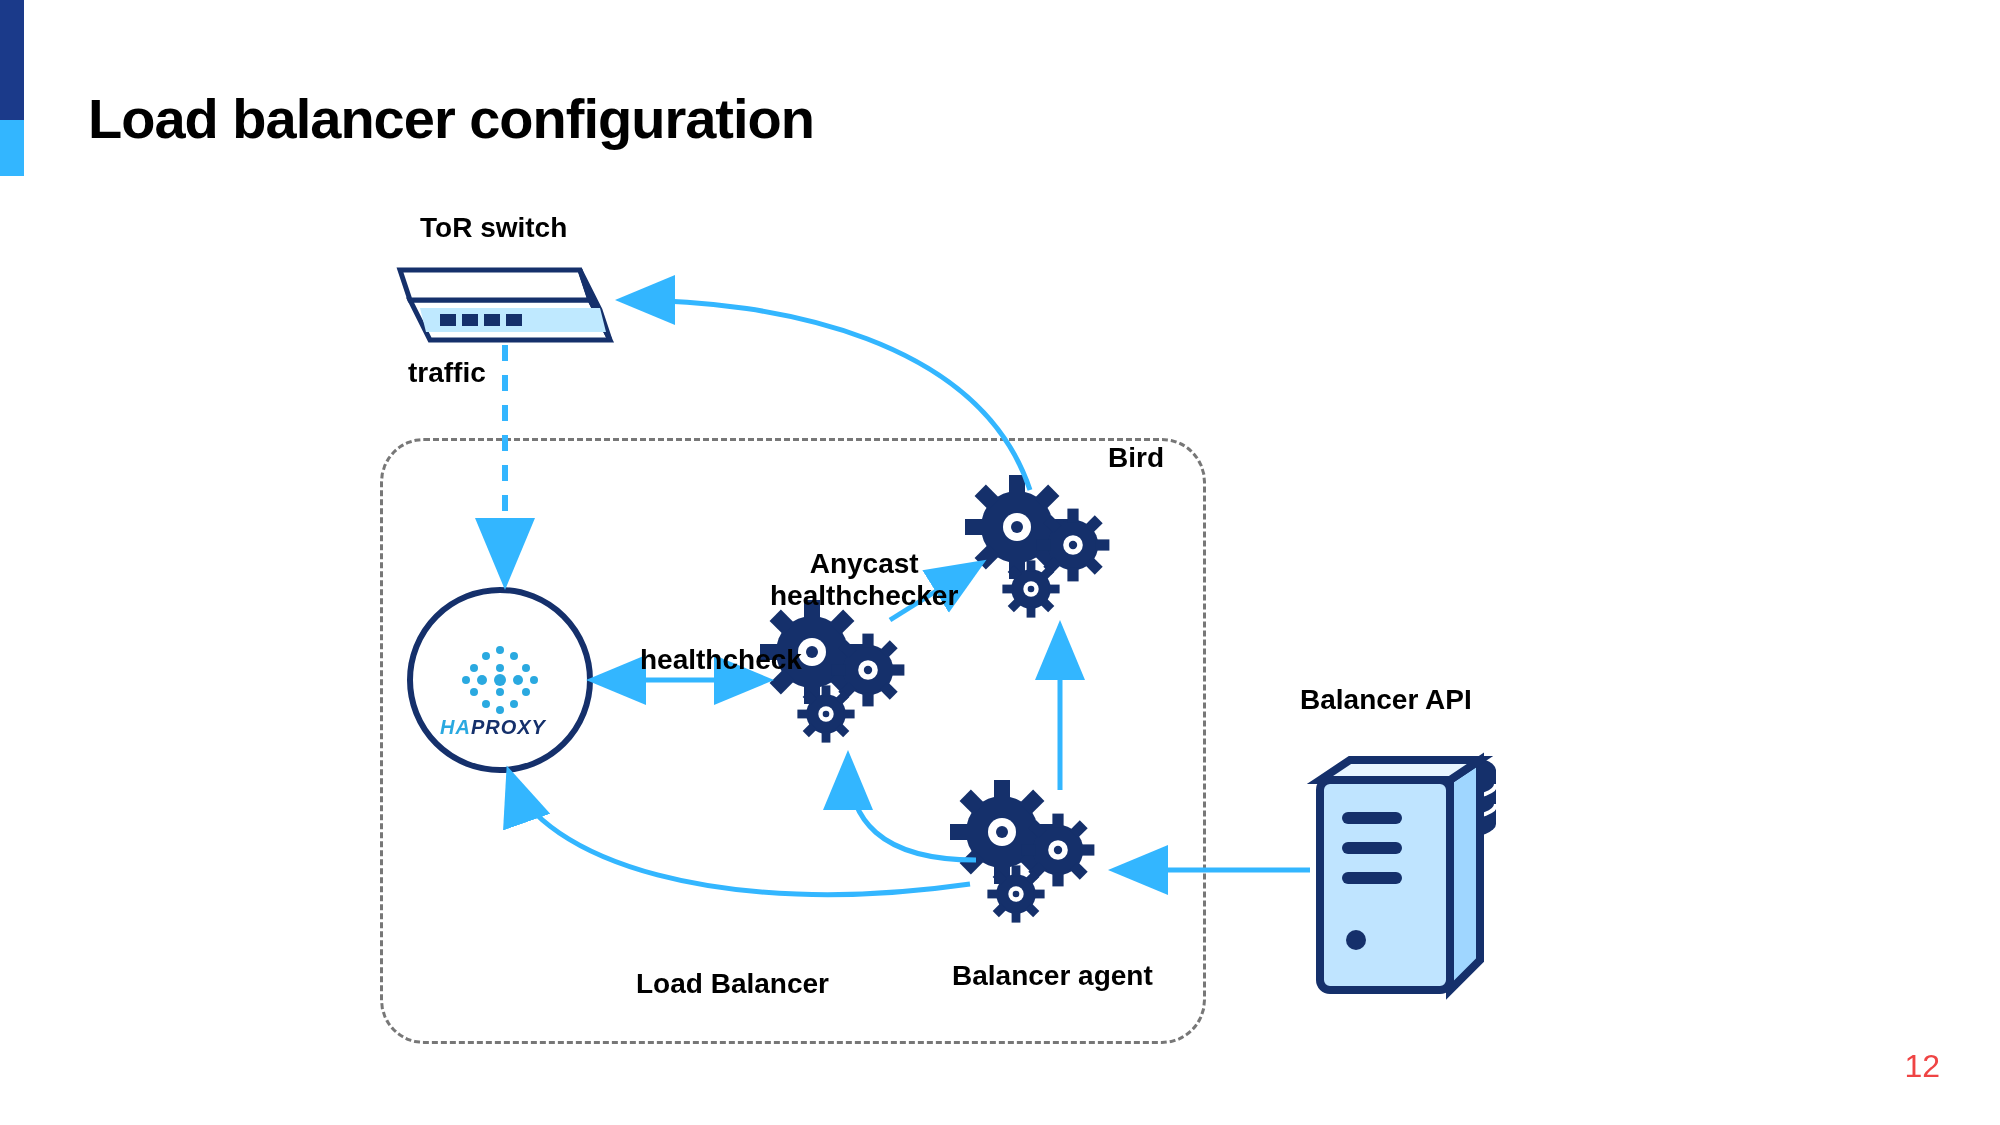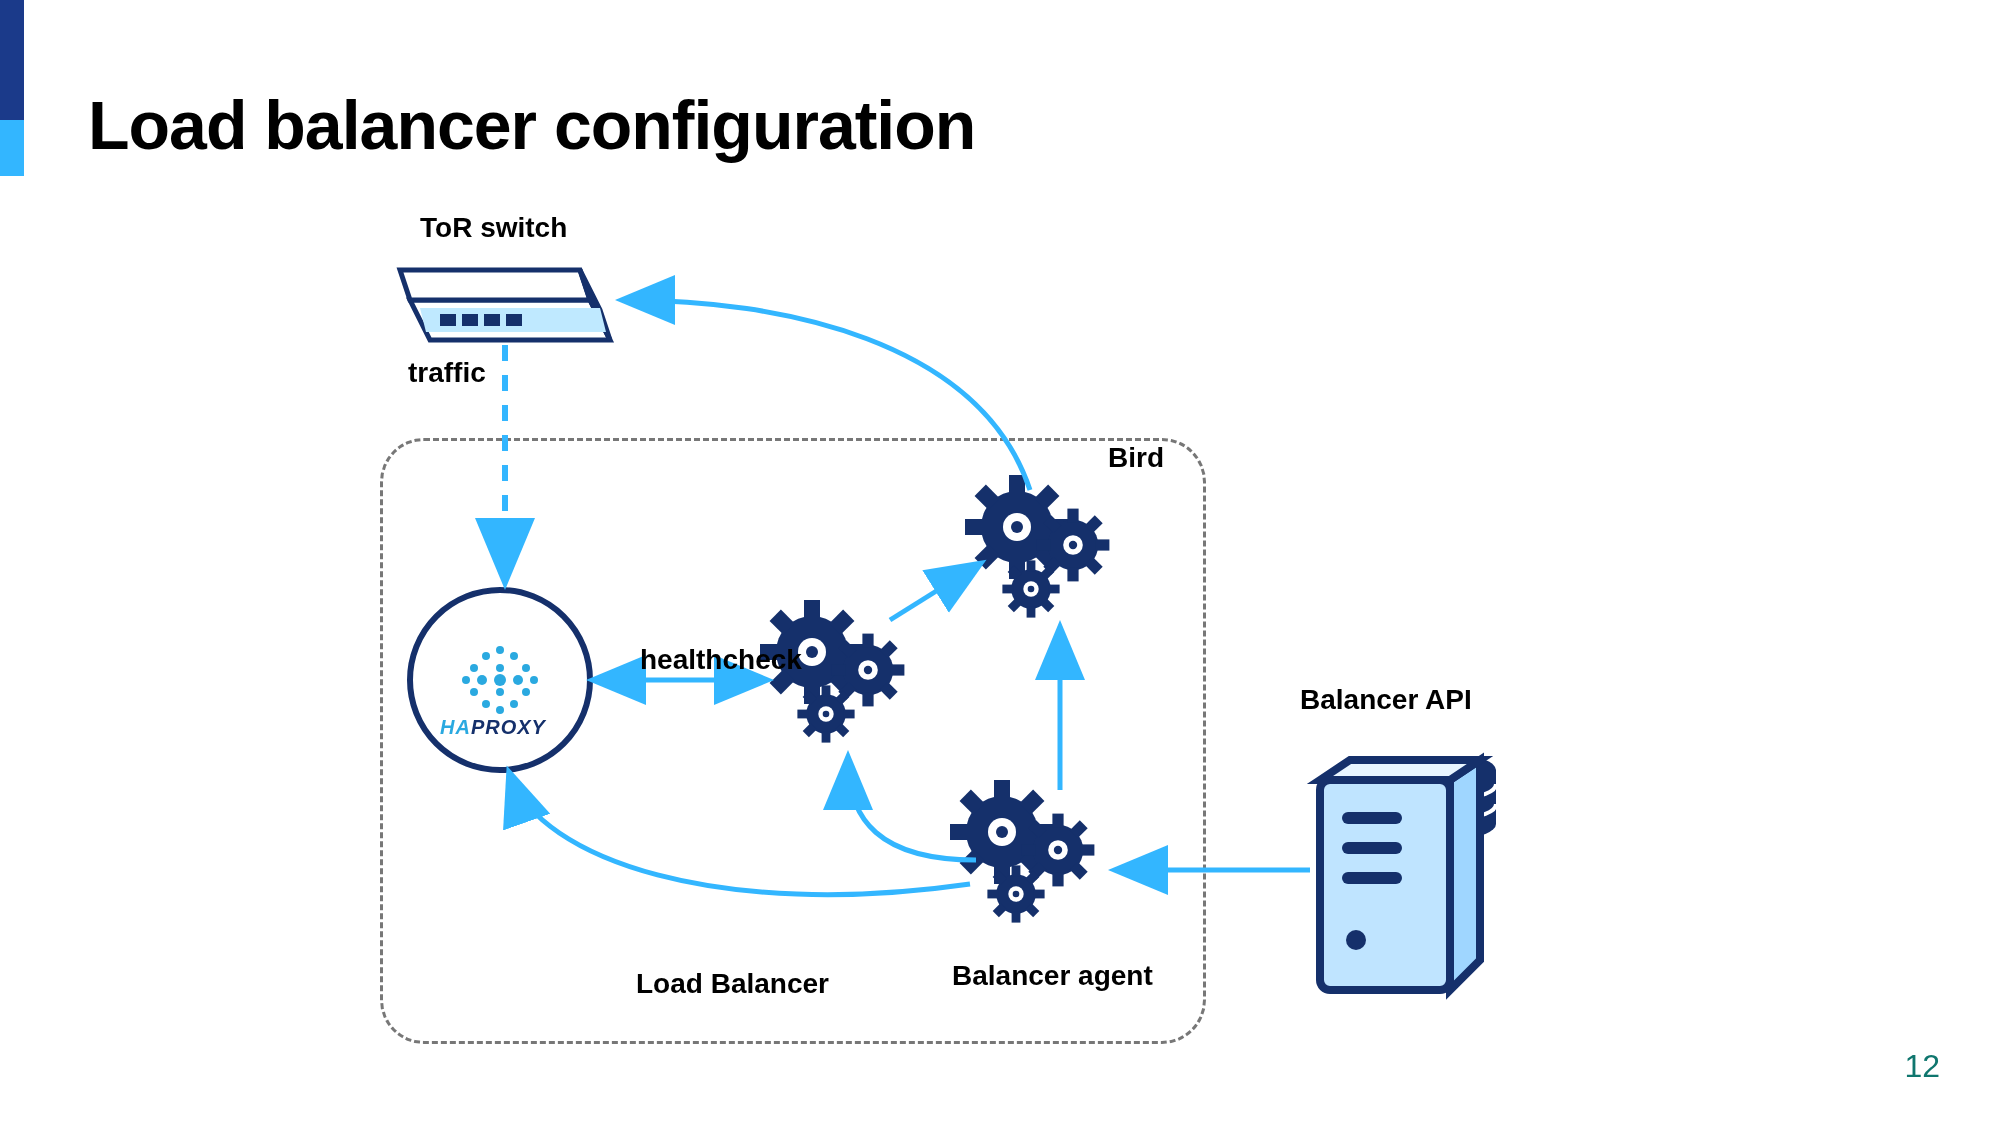--- a/index.html
+++ b/index.html
@@ -1,19 +1,19 @@
 <!DOCTYPE html>
 <html><head>
 <meta charset="utf-8">
 <style>
   html,body{margin:0;padding:0;width:2000px;height:1125px;background:#fff;font-family:"Segoe UI",Arial,sans-serif;color:#000;}
   .accent-bar-dark{position:absolute;left:0;top:0;width:24px;height:120px;background:#1b3a8a;}
   .accent-bar-light{position:absolute;left:0;top:120px;width:24px;height:56px;background:#33b6ff;}
-  .title{position:absolute;left:88px;top:86px;font-size:68px;font-weight:800;letter-spacing:-1px;}
-  .page-num{position:absolute;right:60px;bottom:40px;font-size:32px;color:#0f766e;}
+  .title{position:absolute;left:88px;top:86px;font-size:56px;font-weight:800;letter-spacing:-1px;}
+  .page-num{position:absolute;right:60px;bottom:40px;font-size:32px;color:#ef4444;}
   .stage{position:absolute;left:0;top:0;width:2000px;height:1125px;}
   .lb-box{position:absolute;border:3px dashed #777;border-radius:44px;}
   .label{position:absolute;font-weight:700;font-size:28px;text-align:center;white-space:pre;}
   .label.big{font-size:28px;}
 </style>
 </head>
 <body>
 
 <div class="accent-bar-dark"></div>
 <div class="accent-bar-light"></div>
@@ -185,18 +185,20 @@
 
     <path d="M970,884 C 720,920 540,860 510,775" stroke="#33b6ff" stroke-width="5" fill="none" marker-end="url(#ah)"></path>
 
     <line x1="1310" y1="870" x2="1118" y2="870" stroke="#33b6ff" stroke-width="5" marker-end="url(#ah)"></line>
   </svg>
 
   <div class="label" style="left:420px;top:212px;">ToR switch</div>
   <div class="label" style="left:408px;top:357px;">traffic</div>
   <div class="label" style="left:440px;top:716px;font-size:20px;letter-spacing:1px;color:#2a6fb0;font-style:italic;"><span style="color:#2aa9e0;">HA</span><span style="color:#15306b;">PROXY</span></div>
   <div class="label" style="left:640px;top:644px;">healthcheck</div>
+  <div class="label" style="left:770px;top:548px;text-align:center;">Anycast
+healthchecker</div>
   <div class="label" style="left:1080px;top:442px;margin-left:28px;">Bird</div>
   <div class="label" style="left:952px;top:940px;margin-top:20px;">Balancer agent</div>
   <div class="label big" style="left:636px;top:968px;">Load Balancer</div>
   <div class="label big" style="left:1300px;top:684px;">Balancer API</div>
 
 </div>
 
 </body></html>

